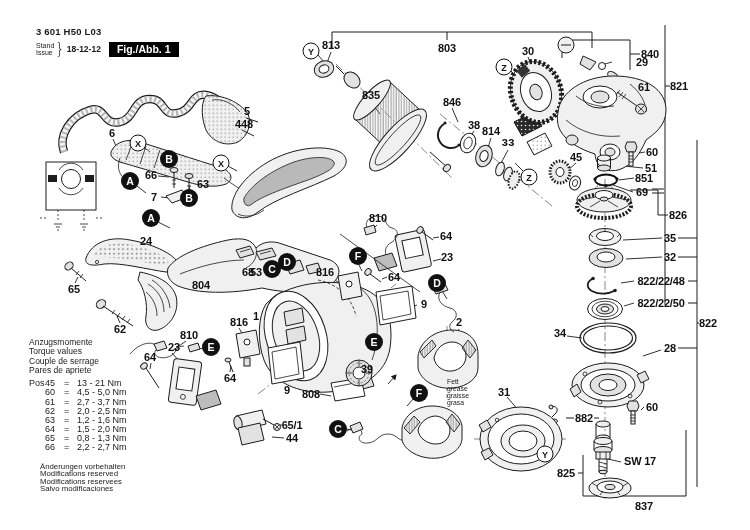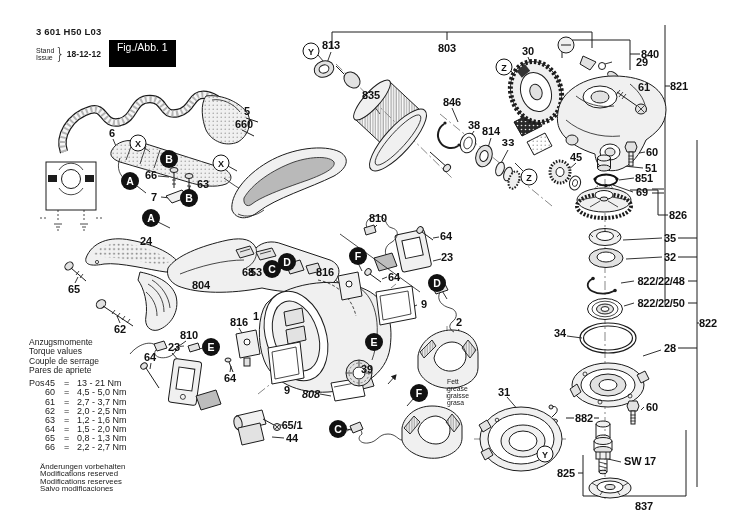--- a/index.html
+++ b/index.html
@@ -19,21 +19,21 @@
   .marker{position:absolute;transform:translate(-50%,-50%);border-radius:50%;display:flex;
           align-items:center;justify-content:center;font-weight:bold;}
   .marker.filled{width:18px;height:18px;background:#111;color:#fff;font-size:10.5px;}
   .marker.outline{width:15px;height:15px;background:#fff;border:1.4px solid #111;color:#111;font-size:9px;}
   .title-block{position:absolute;left:36px;top:26px;}
   .pn{font-size:9.5px;font-weight:bold;letter-spacing:.2px;}
   .issue-row{display:flex;align-items:center;margin-top:3px;}
   .stand-issue{font-size:7px;line-height:7px;}
   .brace{font-size:15px;font-weight:300;margin:0 2px 0 1px;font-family:"DejaVu Sans",sans-serif;}
   .date{font-size:8.5px;font-weight:bold;margin-right:8px;}
-  .figbox{background:#000;color:#fff;font-size:10.5px;font-weight:normal;padding:1px 8px 14px 8px;}
+  .figbox{background:#000;color:#fff;font-size:10.5px;font-weight:bold;padding:1px 8px 2px 8px;}
   .torque{position:absolute;left:29px;top:338px;font-size:8.5px;line-height:9.3px;}
   .torque .rows{margin-top:4px;font-size:9px;line-height:9.15px;}
   .trow{display:grid;grid-template-columns:16px 19px 13px auto;}
   .footer{position:absolute;left:40px;top:463px;font-size:7.8px;line-height:7.3px;}
   .grease{position:absolute;left:447px;top:379px;font-size:6.8px;line-height:6.9px;}
 </style>
 </head>
 <body>
 
 <div class="page">
@@ -584,40 +584,40 @@
       <div class="callout" style="left: 661px; top: 303px;">822/22/50</div>
       <div class="callout" style="left: 708px; top: 323px;">822</div>
       <div class="callout" style="left: 560px; top: 333px;">34</div>
       <div class="callout" style="left: 670px; top: 348px;">28</div>
       <div class="callout" style="left: 652px; top: 407px;">60</div>
       <div class="callout" style="left: 584px; top: 418px;">882</div>
       <div class="callout" style="left: 566px; top: 473px;">825</div>
       <div class="callout" style="left: 640px; top: 461px;">SW 17</div>
       <div class="callout" style="left: 644px; top: 486px; margin-top: 20px;">837</div>
       <div class="callout" style="left: 247px; top: 111px;">5</div>
-      <div class="callout" style="left: 244px; top: 124px;">660</div>
+      <div class="callout" style="left: 244px; top: 124px;">448</div>
       <div class="callout" style="left: 112px; top: 133px;">6</div>
       <div class="callout" style="left: 151px; top: 175px;">66</div>
       <div class="callout" style="left: 203px; top: 184px;">63</div>
       <div class="callout" style="left: 154px; top: 197px;">7</div>
       <div class="callout" style="left: 146px; top: 241px;">24</div>
       <div class="callout" style="left: 201px; top: 285px;">804</div>
       <div class="callout" style="left: 248px; top: 272px;">68</div>
       <div class="callout" style="left: 256px; top: 272px;">53</div>
       <div class="callout" style="left: 74px; top: 289px;">65</div>
       <div class="callout" style="left: 120px; top: 329px;">62</div>
       <div class="callout" style="left: 189px; top: 335px;">810</div>
       <div class="callout" style="left: 174px; top: 347px;">23</div>
       <div class="callout" style="left: 150px; top: 357px;">64</div>
       <div class="callout" style="left: 230px; top: 378px;">64</div>
       <div class="callout" style="left: 325px; top: 272px;">816</div>
       <div class="callout" style="left: 239px; top: 322px;">816</div>
       <div class="callout" style="left: 256px; top: 316px;">1</div>
       <div class="callout" style="left: 287px; top: 390px;">9</div>
-      <div class="callout" style="left: 311px; top: 394px; font-style: italic;">808</div>
+      <div class="callout" style="left: 311px; top: 394px;">808</div>
       <div class="callout" style="left: 378px; top: 218px;">810</div>
       <div class="callout" style="left: 446px; top: 236px;">64</div>
       <div class="callout" style="left: 447px; top: 257px;">23</div>
       <div class="callout" style="left: 424px; top: 304px;">9</div>
       <div class="callout" style="left: 394px; top: 277px;">64</div>
       <div class="callout" style="left: 459px; top: 322px;">2</div>
       <div class="callout" style="left: 367px; top: 369px;">39</div>
       <div class="callout" style="left: 292px; top: 425px;">65/1</div>
       <div class="callout" style="left: 292px; top: 438px;">44</div>
       <div class="callout" style="left: 504px; top: 392px;">31</div>

